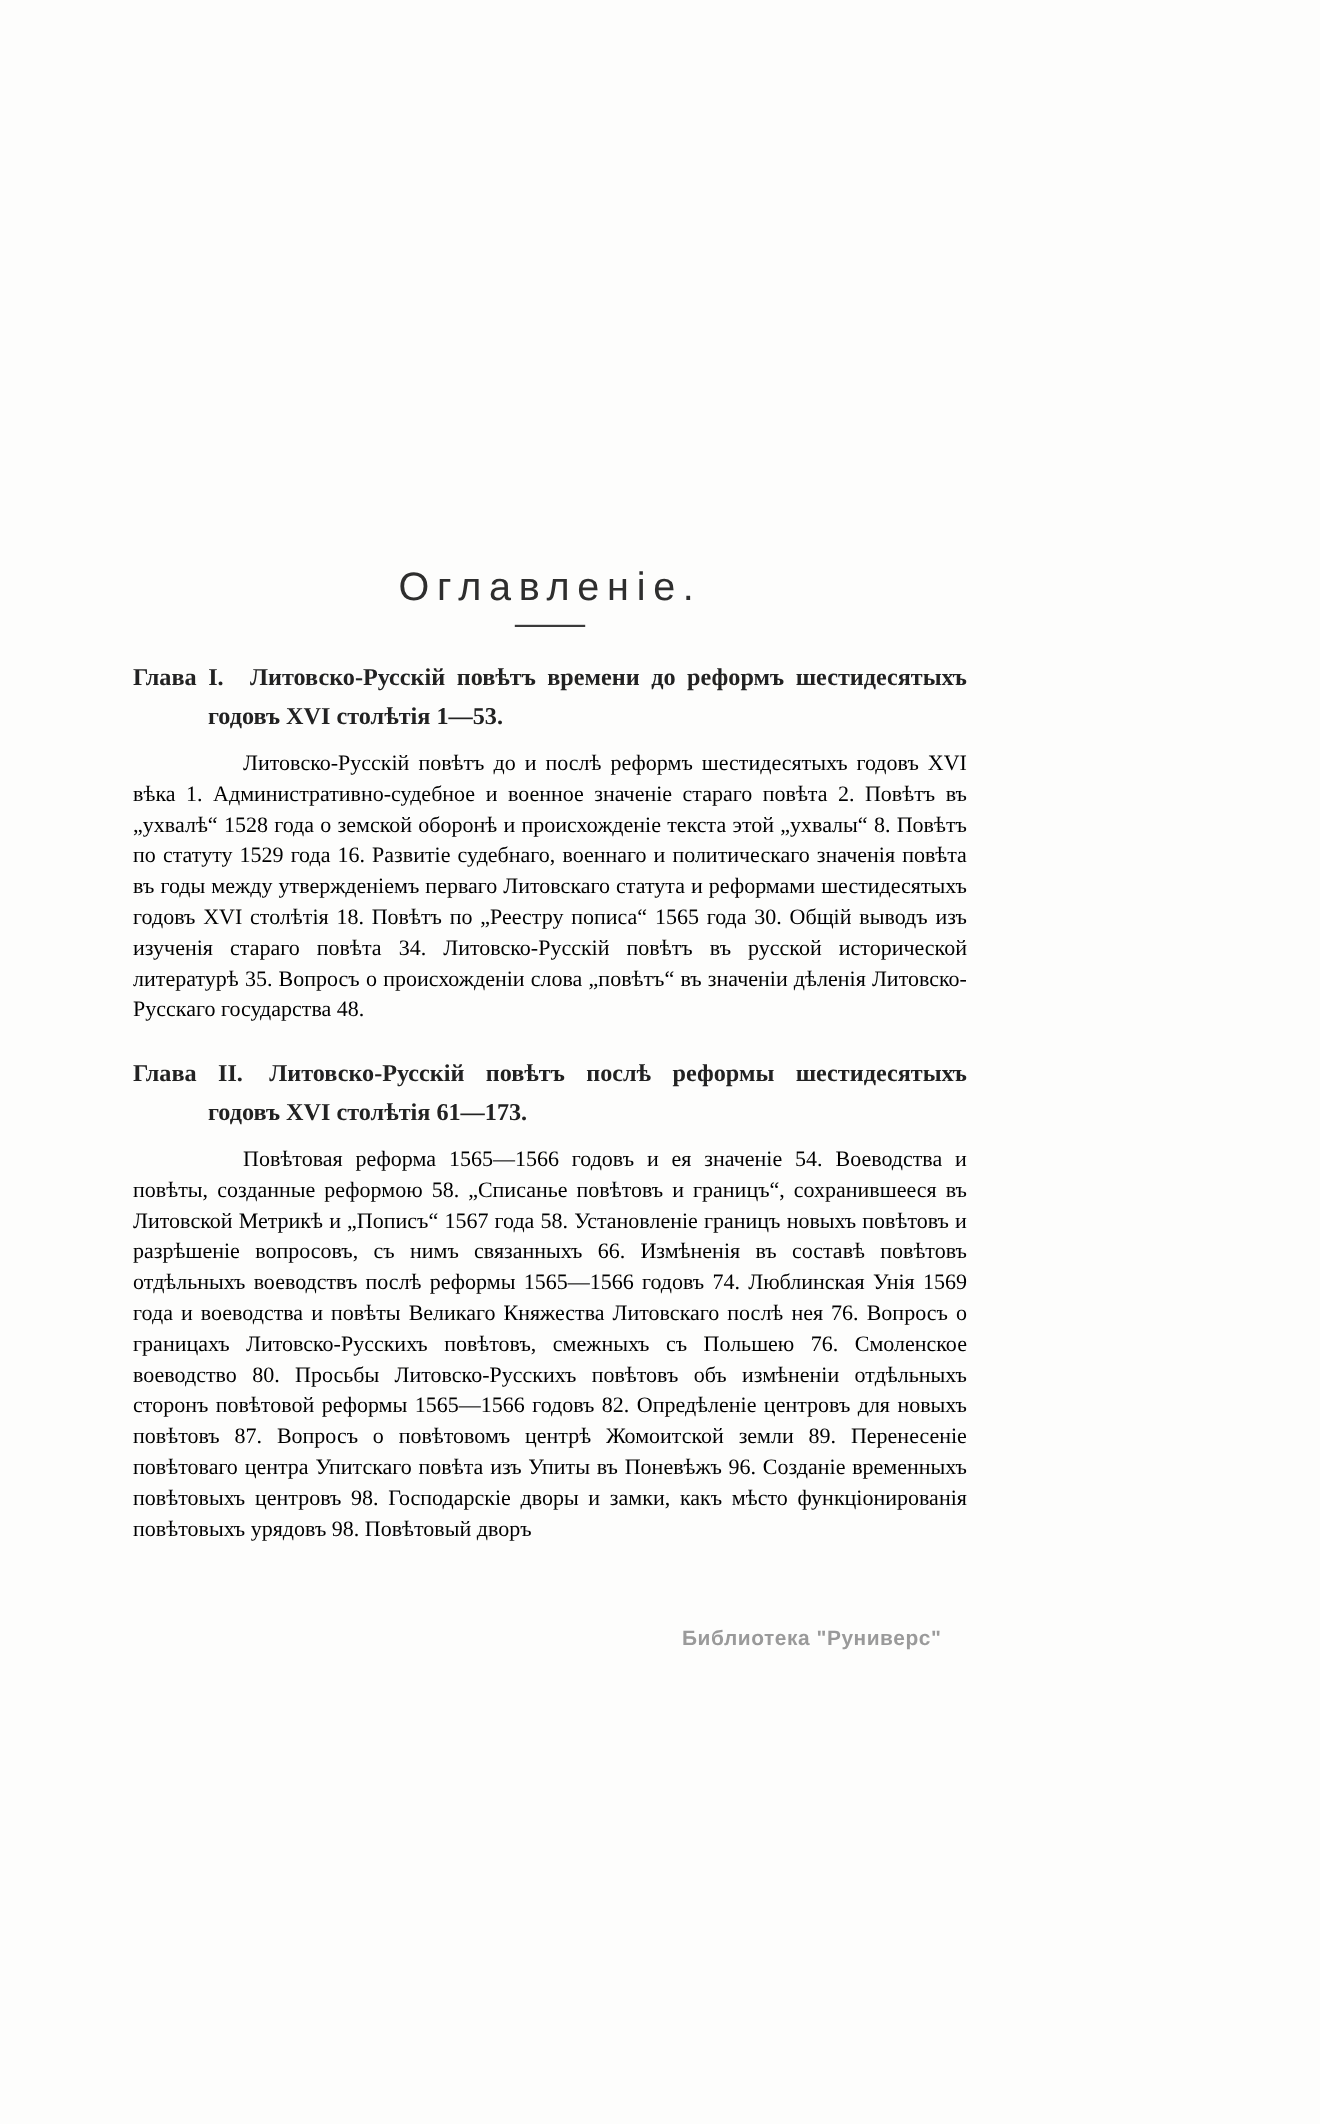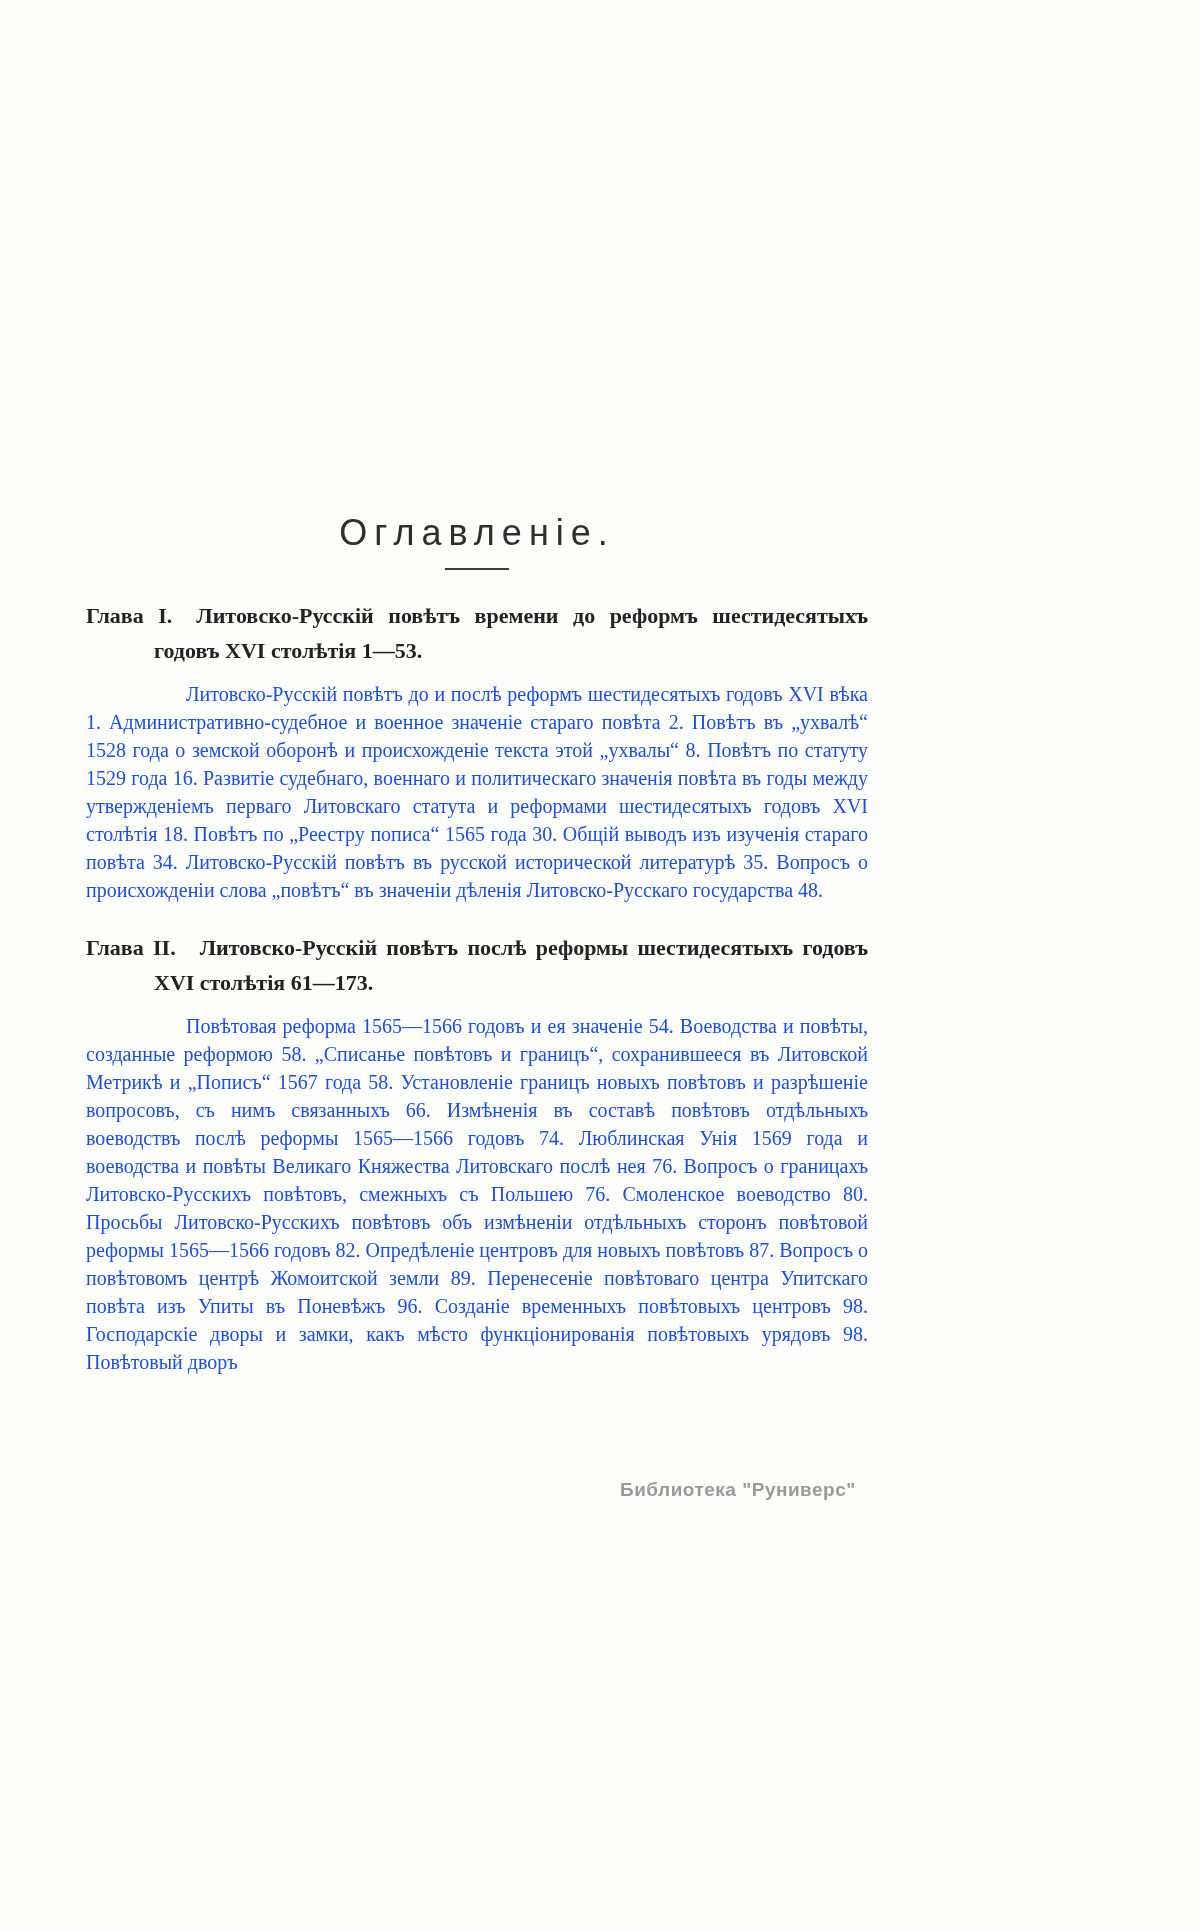--- a/index.html
+++ b/index.html
@@ -10,61 +10,61 @@
   .page {
     position: relative;
     width: 1200px;
     height: 1931px;
     background: #fdfdfc;
     overflow: hidden;
     color: #2b2b2b;
   }
   .content {
     position: absolute;
-    left: 86px;
+    left: 109px;
     top: 512px;
     width: 782px;
   }
   .toc-title {
     margin: 0 0 14px 0;
     text-align: center;
     font-family: "Liberation Sans", sans-serif;
     font-weight: 400;
     font-size: 36px;
     letter-spacing: 7px;
     color: #2e2e2e;
   }
   .title-rule {
     width: 64px;
     height: 2px;
     background: #3a3a3a;
     margin: 0 auto 28px auto;
   }
-  .chapter { margin: 0; }
+  .chapter { margin: 12px; }
   .chapter-heading {
     margin: 0 0 12px 0;
     font-family: "Liberation Serif", serif;
     font-weight: bold;
     font-size: 22px;
     line-height: 35px;
     color: #222222;
     text-align: justify;
     padding-left: 68px;
     text-indent: -68px;
   }
   .chapter-label {
     margin-right: 24px;
     white-space: nowrap;
   }
   .chapter-summary {
     margin: 0 0 26px 0;
     font-family: "Liberation Serif", serif;
     font-size: 20px;
     line-height: 28px;
-    color: #1d4ed8;
+    color: #000000;
     text-align: justify;
     text-indent: 100px;
   }
   .watermark {
     position: absolute;
     left: 620px;
     top: 1479px;
     font-family: "Liberation Sans", sans-serif;
     font-weight: bold;
     font-size: 19px;

